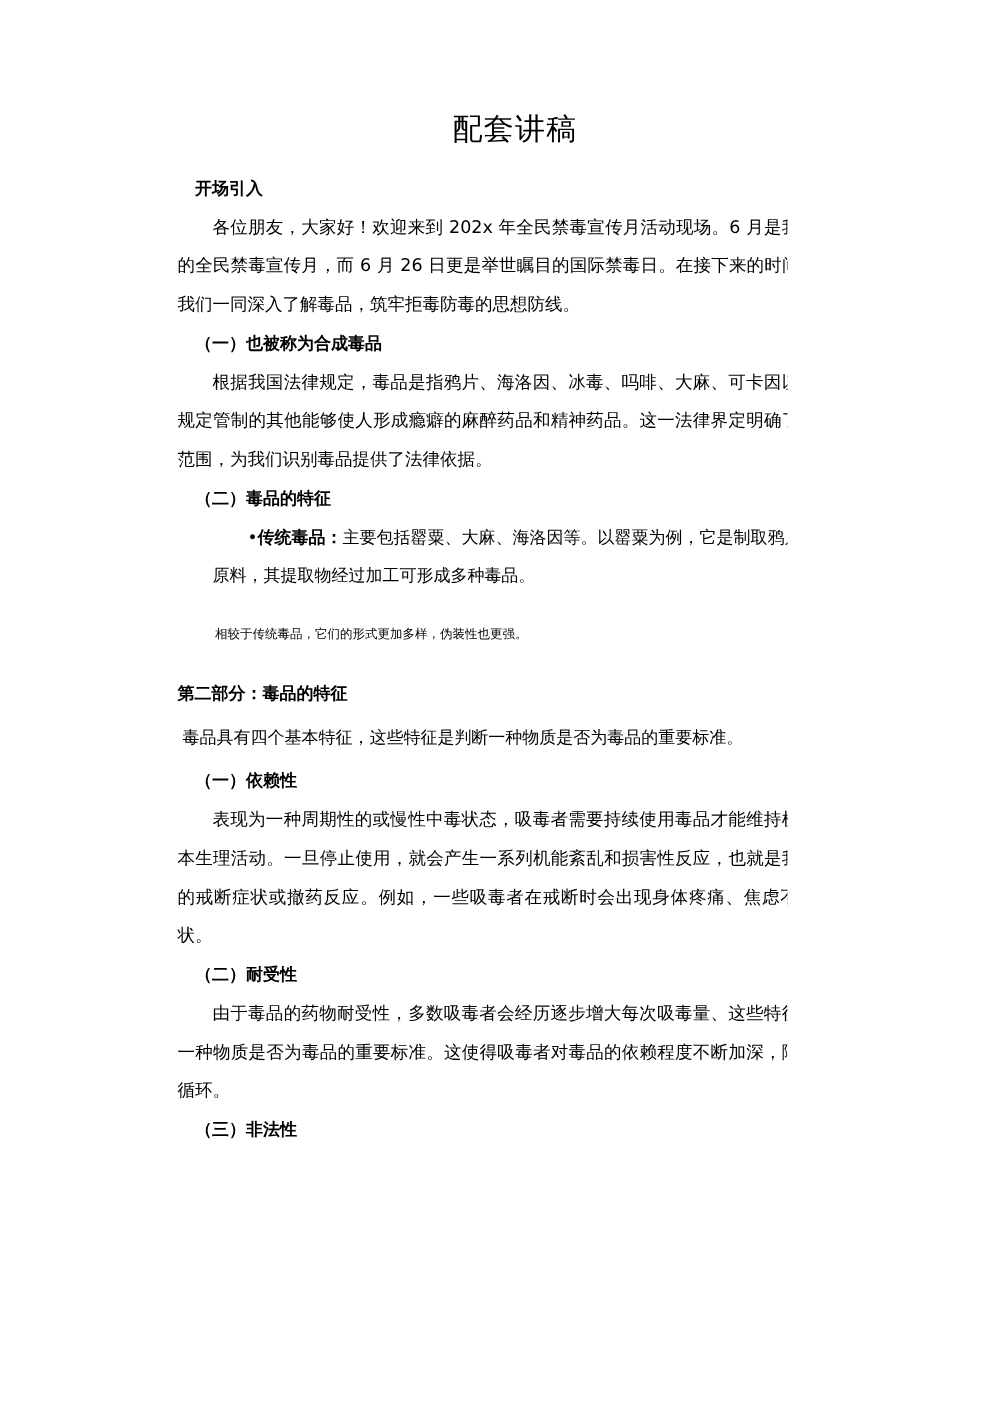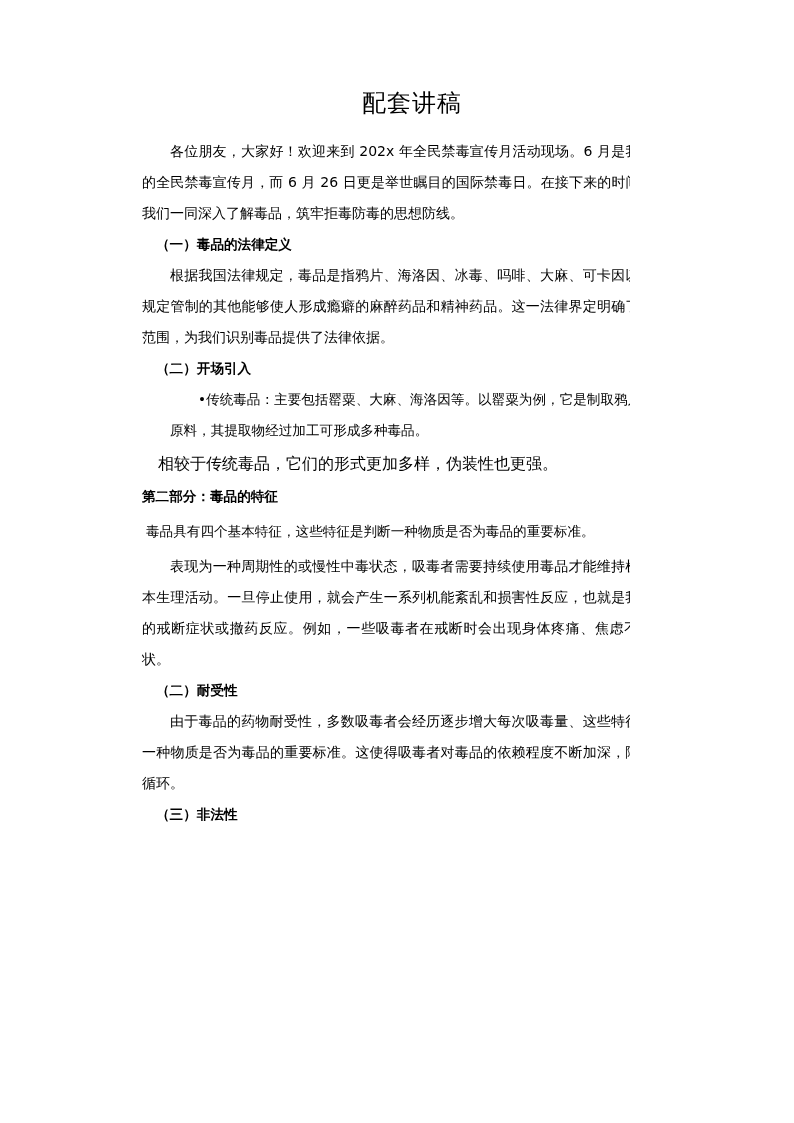--- a/index.html
+++ b/index.html
@@ -70,28 +70,28 @@
     text-indent: 28px;
     text-align: justify;
     text-justify: inter-ideograph;
     word-break: break-all;
   }
   p.bullet .dot {
     font-family: "DejaVu Sans", "Liberation Sans", sans-serif;
   }
   p.bullet .lead {
     font-family: "DejaVu Serif", "Liberation Serif", serif;
-    font-weight: normal;
+    font-weight: bold;
   }
   p.cont {
-    font-family: Liberation Serif, serif;
-    font-size: 16px;
+    font-family: Liberation Mono, monospace;
+    font-size: 10px;
     line-height: 31px;
     color: #000000;
-    margin: 2px;
+    margin: 16px;
     padding-left: 14px;
     text-align: justify;
     word-break: break-all;
   }
   p.flush {
     font-family: "DejaVu Sans", "Liberation Sans", sans-serif;
     font-size: 13.6px;
     line-height: 31px;
     color: #000000;
     margin: 4px;
@@ -102,39 +102,41 @@
 </style>
 </head>
 <body>
 
 <div class="page">
 
   <div class="doc-body">
 
     <h1 class="doc-title">配套讲稿</h1>
 
+    <p class="heading lvl2">开场引入</p>
 
     <p class="para indent1">各位朋友，大家好！欢迎来到 202x 年全民禁毒宣传月活动现场。6 月是我国法定的全民禁毒宣传月，而 6 月 26 日更是举世瞩目的国际禁毒日。在接下来的时间里，让我们一同深入了解毒品，筑牢拒毒防毒的思想防线。</p>
 
 
-    <p class="heading lvl2">（一）毒品的法律定义</p>
+    <p class="heading lvl2">（一）也被称为合成毒品</p>
 
     <p class="para indent1">根据我国法律规定，毒品是指鸦片、海洛因、冰毒、吗啡、大麻、可卡因以及国家规定管制的其他能够使人形成瘾癖的麻醉药品和精神药品。这一法律界定明确了毒品的范围，为我们识别毒品提供了法律依据。</p>
 
-    <p class="heading lvl2">（二）开场引入</p>
+    <p class="heading lvl2">（二）毒品的特征</p>
 
     <p class="bullet"><span class="dot">•</span><span class="lead">传统毒品：</span><span>主要包括罂粟、大麻、海洛因等。以罂粟为例，它是制取鸦片的关键原料，其提取物经过加工可形成多种毒品。</span></p>
 
 
     <p class="cont">相较于传统毒品，它们的形式更加多样，伪装性也更强。</p>
 
     <p class="heading lvl1">第二部分：毒品的特征</p>
 
     <p class="flush">毒品具有四个基本特征，这些特征是判断一种物质是否为毒品的重要标准。</p>
 
+    <p class="heading lvl2">（一）依赖性</p>
 
     <p class="para indent1">表现为一种周期性的或慢性中毒状态，吸毒者需要持续使用毒品才能维持机体的基本生理活动。一旦停止使用，就会产生一系列机能紊乱和损害性反应，也就是我们所说的戒断症状或撤药反应。例如，一些吸毒者在戒断时会出现身体疼痛、焦虑不安等症状。</p>
 
     <p class="heading lvl2">（二）耐受性</p>
 
     <p class="para indent1">由于毒品的药物耐受性，多数吸毒者会经历逐步增大每次吸毒量、这些特征是判断一种物质是否为毒品的重要标准。这使得吸毒者对毒品的依赖程度不断加深，陷入恶性循环。</p>
 
     <p class="heading lvl2">（三）非法性</p>
 
 

